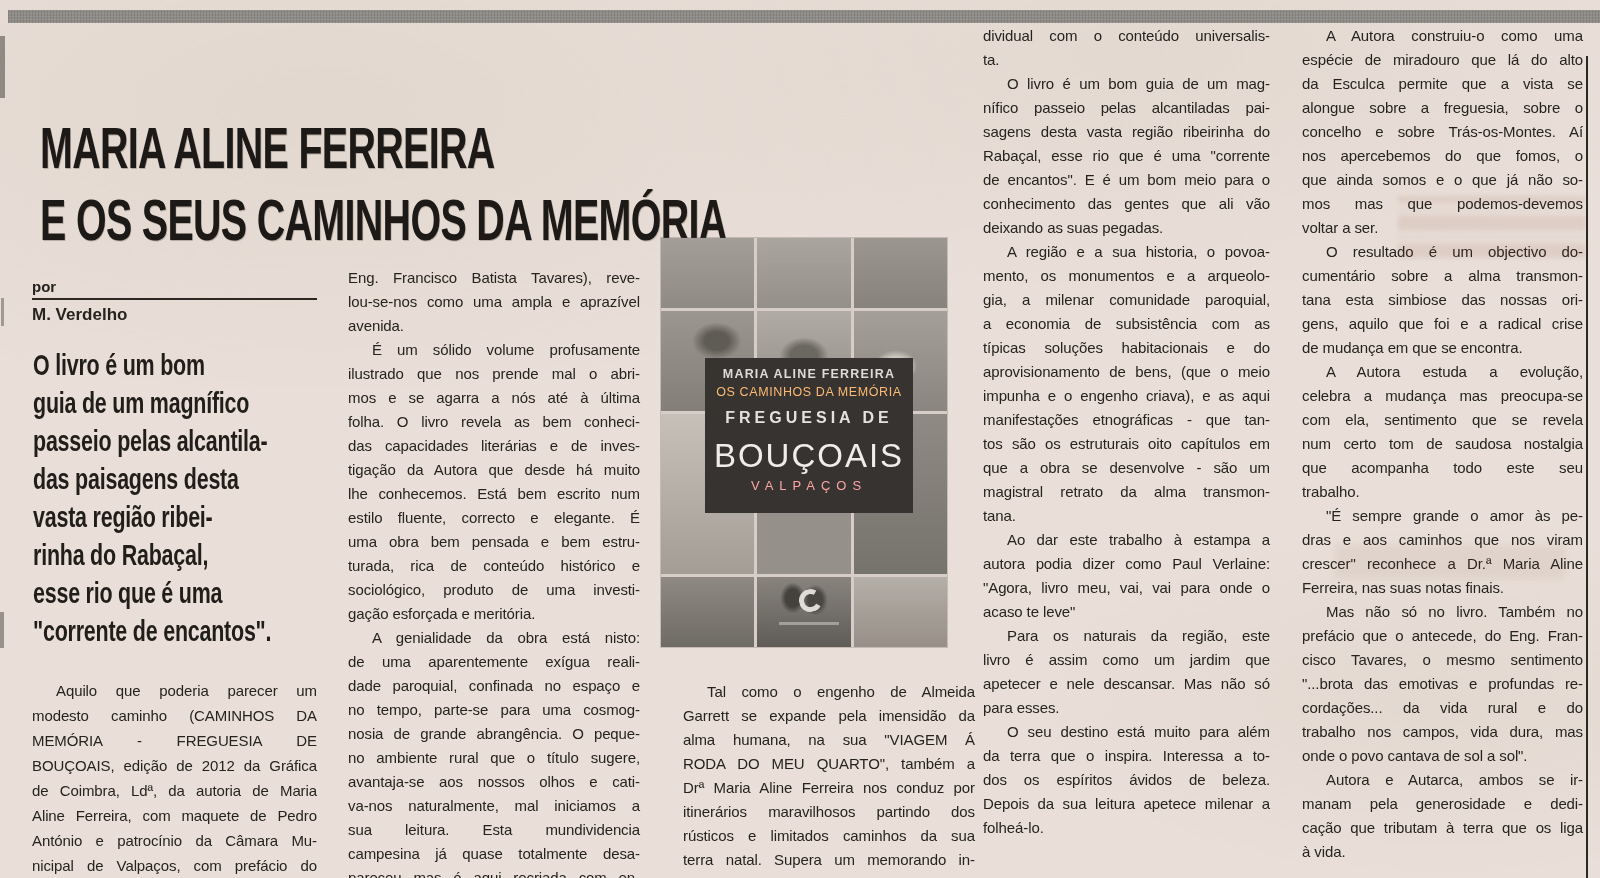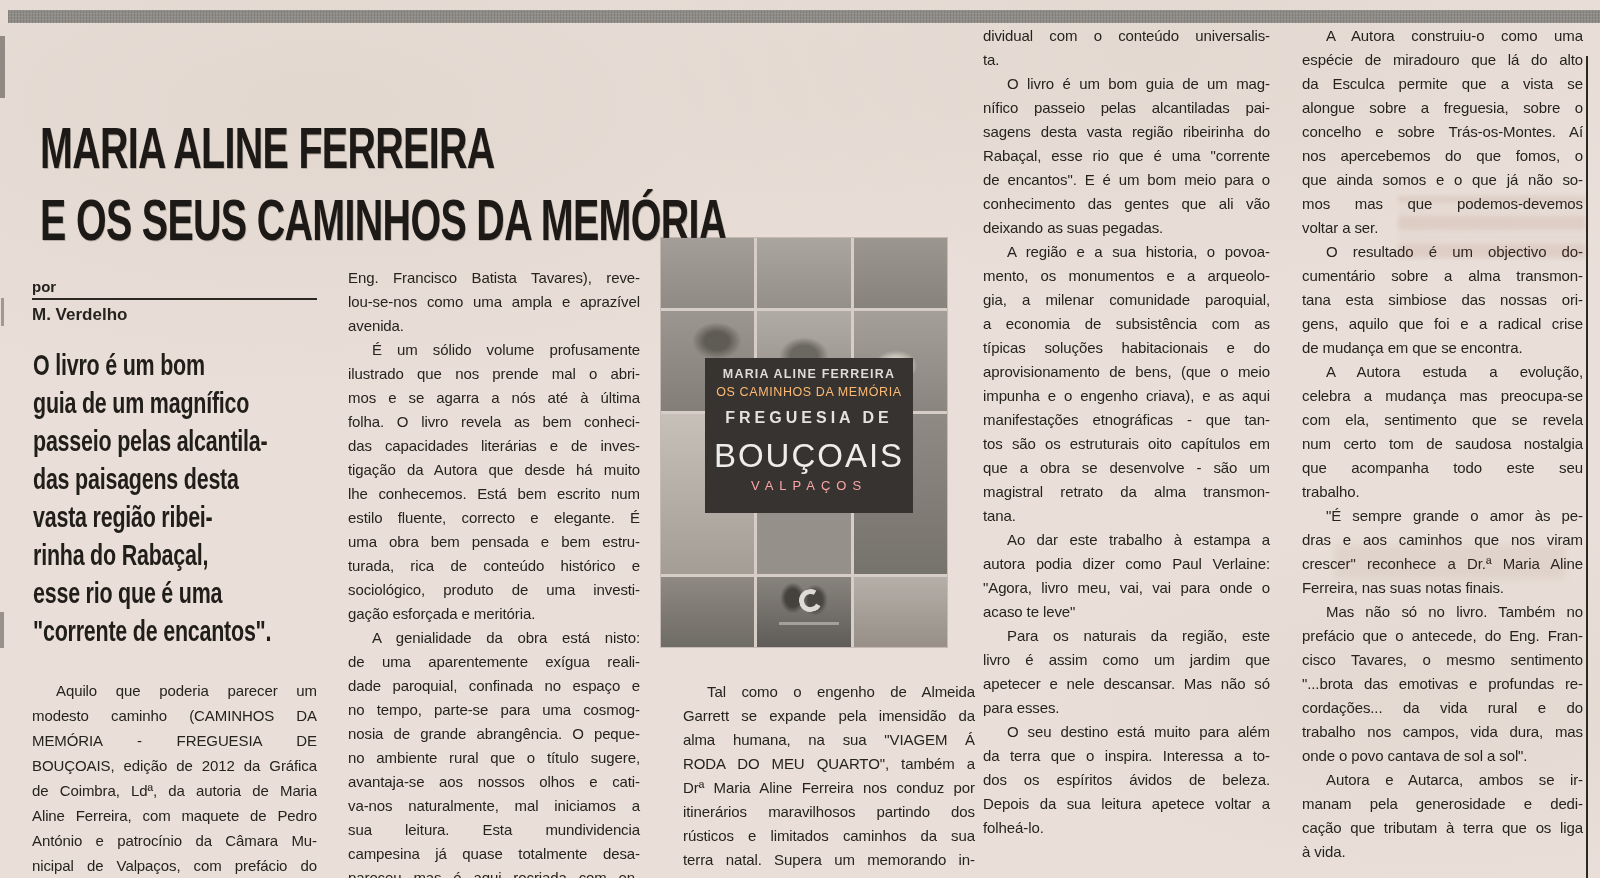--- a/index.html
+++ b/index.html
@@ -249,21 +249,21 @@
       <div class="line j">autora podia dizer como Paul Verlaine:</div>
       <div class="line j">"Agora, livro meu, vai, vai para onde o</div>
       <div class="line">acaso te leve"</div>
       <div class="line j in">Para os naturais da região, este</div>
       <div class="line j">livro é assim como um jardim que</div>
       <div class="line j">apetecer e nele descansar. Mas não só</div>
       <div class="line">para esses.</div>
       <div class="line j in">O seu destino está muito para além</div>
       <div class="line j">da terra que o inspira. Interessa a to-</div>
       <div class="line j">dos os espíritos ávidos de beleza.</div>
-      <div class="line j">Depois da sua leitura apetece voltar a</div>
+      <div class="line j">Depois da sua leitura apetece milenar a</div>
       <div class="line">folheá-lo.</div>
     </div>
 
   <div class="col" id="col5">
 
   <div class="line j in">A Autora construiu-o como uma</div>
       <div class="line j">espécie de miradouro que lá do alto</div>
       <div class="line j">da Esculca permite que a vista se</div>
       <div class="line j">alongue sobre a freguesia, sobre o</div>
       <div class="line j">concelho e sobre Trás-os-Montes. Aí</div>

